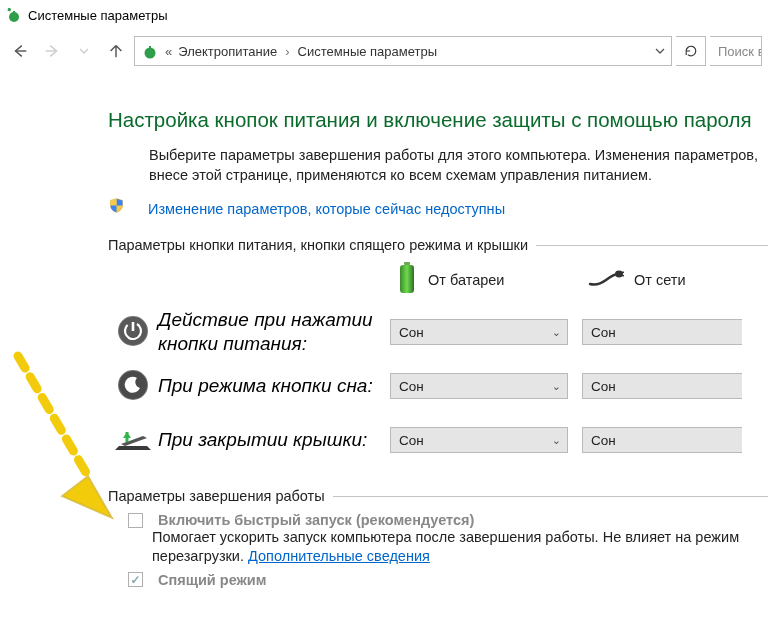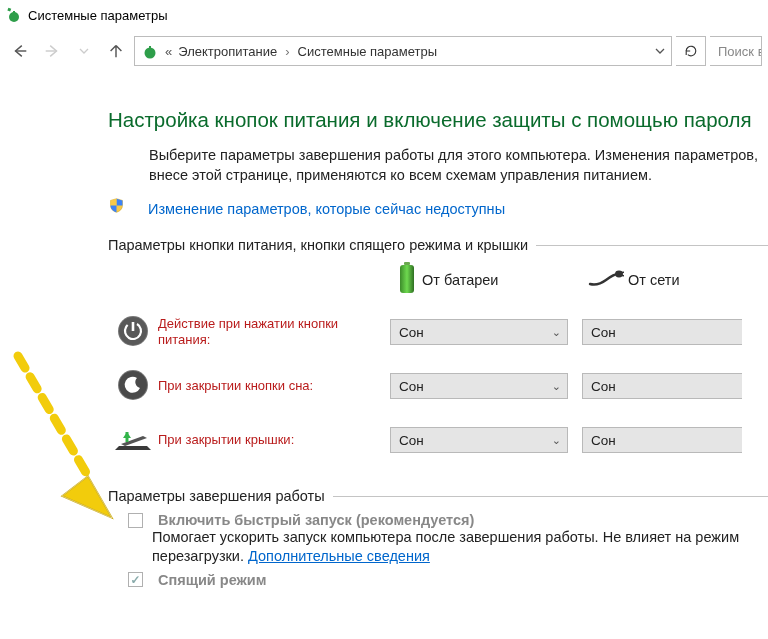--- a/index.html
+++ b/index.html
@@ -113,36 +113,36 @@
     margin-left: 8px;
   }
 
   .cols-head {
     display: flex; align-items: center;
     margin-left: 288px;
     gap: 0;
     margin-bottom: 10px;
   }
   .col-head {
-    display: flex; align-items: center; gap: 4px;
+    display: flex; align-items: center; gap: 10px;
     width: 192px;
     font-size: 14.5px; color: #222;
   }
 
   .row {
     display: flex; align-items: center;
     min-height: 48px;
     margin-bottom: 6px;
   }
   .row .row-icon-wrap {
     width: 50px; display: flex; justify-content: center;
   }
   .row .row-label {
     width: 232px; padding-right: 14px;
-    font-size: 13px; color: #b91c1c; line-height: 1.25;
+    font-size: 19px; color: #000000; line-height: 1.25; font-style: italic;
   }
   .select {
     width: 178px; height: 26px;
     border: 1px solid #b9b9b9;
     background: #e5e5e5;
     display: inline-flex; align-items: center; justify-content: space-between;
     padding: 0 6px 0 8px;
     font-size: 13.5px; color: #222;
     margin-right: 14px;
   }
@@ -322,21 +322,21 @@
     <div class="row">
       <div class="row-icon-wrap">
         <span>
           <svg width="34" height="34" viewBox="0 0 34 34">
             <circle cx="17" cy="17" r="15" fill="#777"></circle>
             <circle cx="17" cy="17" r="14" fill="#4a4a4a"></circle>
             <path d="M21 10 A8 8 0 1 0 24 20 A6 6 0 0 1 21 10 Z" fill="#fff"></path>
           </svg>
         </span>
       </div>
-      <div class="row-label">При закрытии кнопки сна:</div>
+      <div class="row-label">При режима кнопки сна:</div>
       <div class="select">
         <span>Сон</span>
         <span class="sel-arrow">⌄</span>
       </div>
       <div class="select net">
         <span>Сон</span>
       </div>
     </div>
 
     <div class="row">

